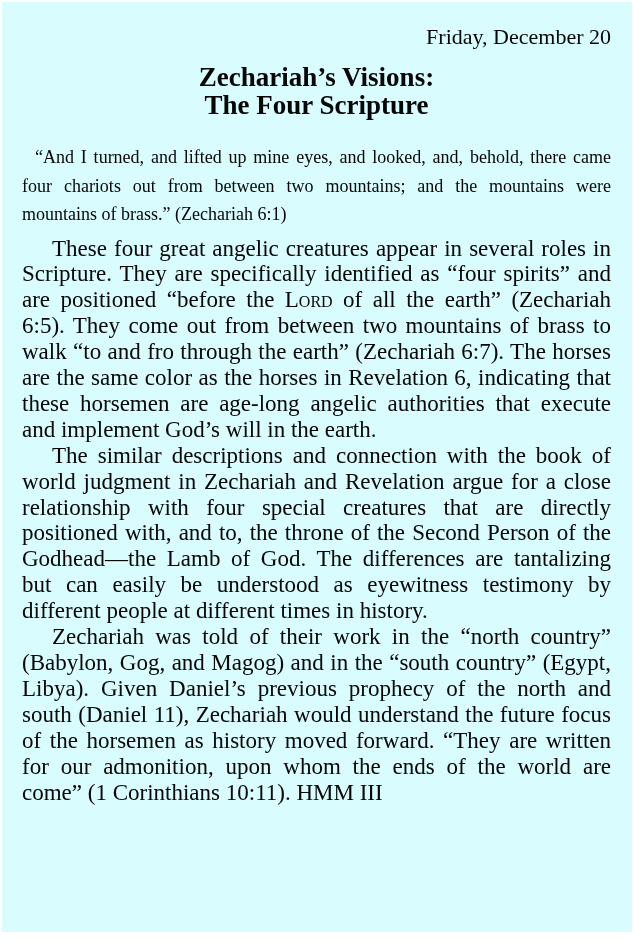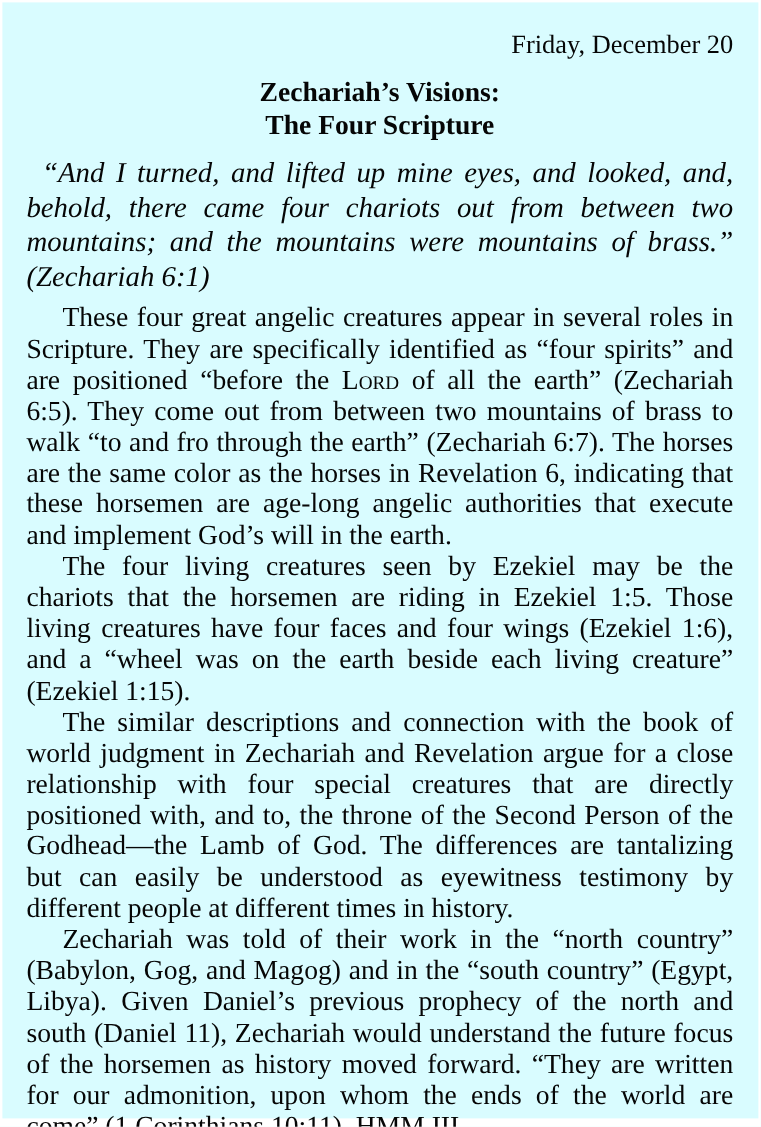--- a/index.html
+++ b/index.html
@@ -18,29 +18,28 @@
     padding: 21px 21px 16px 20px;
   }
   .date {
     text-align: right;
     font-size: 22px;
     line-height: 27px;
   }
   .title {
     margin-top: 13px;
     text-align: center;
-    font-size: 23px;
+    font-size: 27px;
     line-height: 28px;
     font-weight: 700;
   }
   .title-line { display: block; }
   .quote {
-    margin-top: 12px;
-    font-style: italic;
-    font-size: 24px;
+    margin-top: 24px;
+    font-size: 18px;
     line-height: 28.5px;
     text-align: justify;
     text-indent: 13px;
   }
   .body-copy { margin-top: 7px; }
   .body-para {
     font-size: 23px;
     line-height: 25.9px;
     text-align: justify;
     text-indent: 30px;
@@ -60,21 +59,20 @@
     <span class="title-line">Zechariah’s Visions:</span>
     <span class="title-line">The Four Scripture</span>
   </h1>
 
   <p class="quote"><span>“And I turned, and lifted up mine eyes, and looked, and, behold, there came four chariots out from between two mountains; and the mountains were mountains of brass.” </span><span>(Zechariah 6:1)</span></p>
 
   <div class="body-copy">
 
     <p class="body-para"><span>These four great angelic creatures appear in several roles in Scripture. They are specifically identified as “four spirits” and are positioned “before the </span><span class="small-caps">Lord</span><span> of all the earth” (Zechariah 6:5). They come out from between two mountains of brass to walk “to and fro through the earth” (Zechariah 6:7). The horses are the same color as the horses in Revelation 6, indicating that these horsemen are age-long angelic authorities that execute and implement God’s will in the earth.</span></p>
 
-    <p class="body-para">The four living creatures seen by Ezekiel may be the chariots that the horsemen are riding in Ezekiel 1:5. Those living creatures have four faces and four wings (Ezekiel 1:6), and a “wheel was on the earth beside each living creature” (Ezekiel 1:15).</p>
 
     <p class="body-para">The similar descriptions and connection with the book of world judgment in Zechariah and Revelation argue for a close relationship with four special creatures that are directly positioned with, and to, the throne of the Second Person of the Godhead—the Lamb of God. The differences are tantalizing but can easily be understood as eyewitness testimony by different people at different times in history.</p>
 
     <p class="body-para">Zechariah was told of their work in the “north country” (Babylon, Gog, and Magog) and in the “south country” (Egypt, Libya). Given Daniel’s previous prophecy of the north and south (Daniel 11), Zechariah would understand the future focus of the horsemen as history moved forward. “They are written for our admonition, upon whom the ends of the world are come” (1 Corinthians 10:11). HMM III</p>
 
   </div>
 
 </div>
 
 </body></html>

